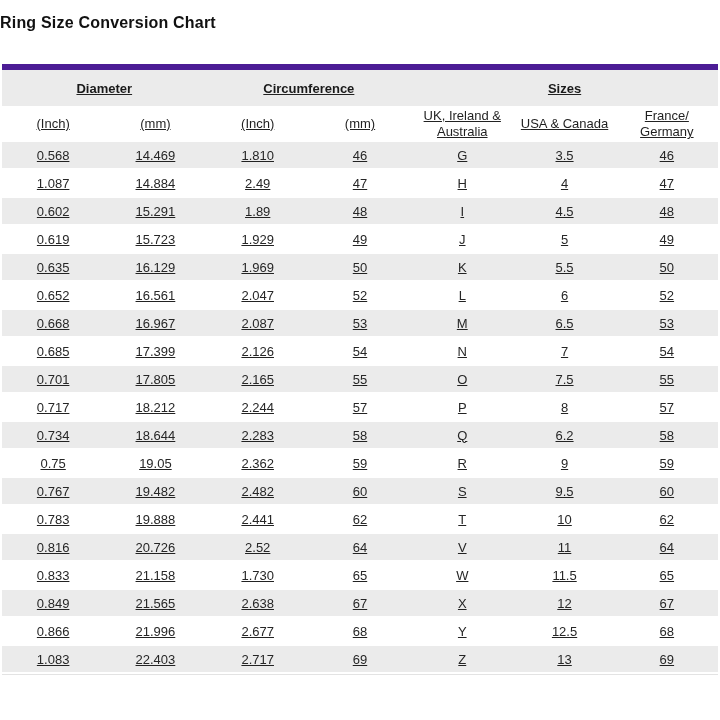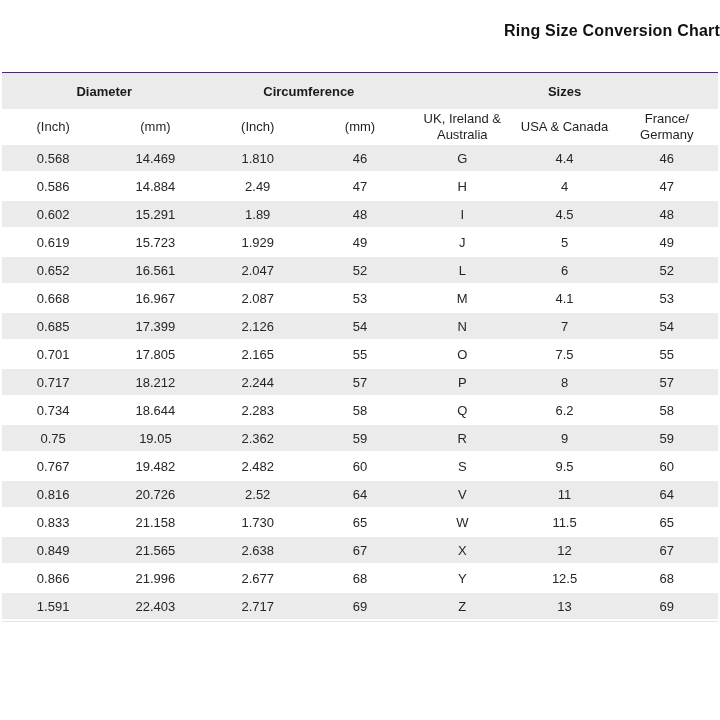--- a/index.html
+++ b/index.html
@@ -10,37 +10,38 @@
     height: 720px;
     font-family: "Liberation Sans", sans-serif;
     color: #222222;
   }
   .page {
     width: 720px;
     height: 720px;
     overflow: hidden;
   }
   .title {
-    text-align: right;
+    text-align: left;
     font-size: 16px;
     font-weight: bold;
     color: #111111;
-    padding-top: 21px;
+    padding-top: 13px;
     line-height: 19px;
     letter-spacing: 0.2px;
   }
   table.ring-table {
     width: 716px;
     margin: 32px auto 0 auto;
     border-collapse: separate;
     border-spacing: 0;
     table-layout: fixed;
     font-size: 13px;
-    border-top: 1px solid #4c1d95;
+    border-top: 6px solid #4c1d95;
     border-bottom: 1px solid #e3e3e3;
+    text-decoration: underline;
   }
   table.ring-table th,
   table.ring-table td {
     text-align: center;
     vertical-align: middle;
     padding: 0 4px;
     font-weight: normal;
   }
   tr.group-header th {
     background: #ebebeb;
@@ -92,25 +93,25 @@
         <th>France/ Germany</th>
       </tr>
     </thead>
     <tbody>
         <tr>
           <td>0.568</td>
           <td>14.469</td>
           <td>1.810</td>
           <td>46</td>
           <td>G</td>
-          <td>4.4</td>
+          <td>3.5</td>
           <td>46</td>
         </tr>
         <tr>
-          <td>0.586</td>
+          <td>1.087</td>
           <td>14.884</td>
           <td>2.49</td>
           <td>47</td>
           <td>H</td>
           <td>4</td>
           <td>47</td>
         </tr>
         <tr>
           <td>0.602</td>
           <td>15.291</td>
@@ -123,35 +124,44 @@
         <tr>
           <td>0.619</td>
           <td>15.723</td>
           <td>1.929</td>
           <td>49</td>
           <td>J</td>
           <td>5</td>
           <td>49</td>
         </tr>
         <tr>
+          <td>0.635</td>
+          <td>16.129</td>
+          <td>1.969</td>
+          <td>50</td>
+          <td>K</td>
+          <td>5.5</td>
+          <td>50</td>
+        </tr>
+        <tr>
           <td>0.652</td>
           <td>16.561</td>
           <td>2.047</td>
           <td>52</td>
           <td>L</td>
           <td>6</td>
           <td>52</td>
         </tr>
         <tr>
           <td>0.668</td>
           <td>16.967</td>
           <td>2.087</td>
           <td>53</td>
           <td>M</td>
-          <td>4.1</td>
+          <td>6.5</td>
           <td>53</td>
         </tr>
         <tr>
           <td>0.685</td>
           <td>17.399</td>
           <td>2.126</td>
           <td>54</td>
           <td>N</td>
           <td>7</td>
           <td>54</td>
@@ -195,20 +205,29 @@
         <tr>
           <td>0.767</td>
           <td>19.482</td>
           <td>2.482</td>
           <td>60</td>
           <td>S</td>
           <td>9.5</td>
           <td>60</td>
         </tr>
         <tr>
+          <td>0.783</td>
+          <td>19.888</td>
+          <td>2.441</td>
+          <td>62</td>
+          <td>T</td>
+          <td>10</td>
+          <td>62</td>
+        </tr>
+        <tr>
           <td>0.816</td>
           <td>20.726</td>
           <td>2.52</td>
           <td>64</td>
           <td>V</td>
           <td>11</td>
           <td>64</td>
         </tr>
         <tr>
           <td>0.833</td>
@@ -231,21 +250,21 @@
         <tr>
           <td>0.866</td>
           <td>21.996</td>
           <td>2.677</td>
           <td>68</td>
           <td>Y</td>
           <td>12.5</td>
           <td>68</td>
         </tr>
         <tr>
-          <td>1.591</td>
+          <td>1.083</td>
           <td>22.403</td>
           <td>2.717</td>
           <td>69</td>
           <td>Z</td>
           <td>13</td>
           <td>69</td>
         </tr>
       </tbody>
   </table>
 

